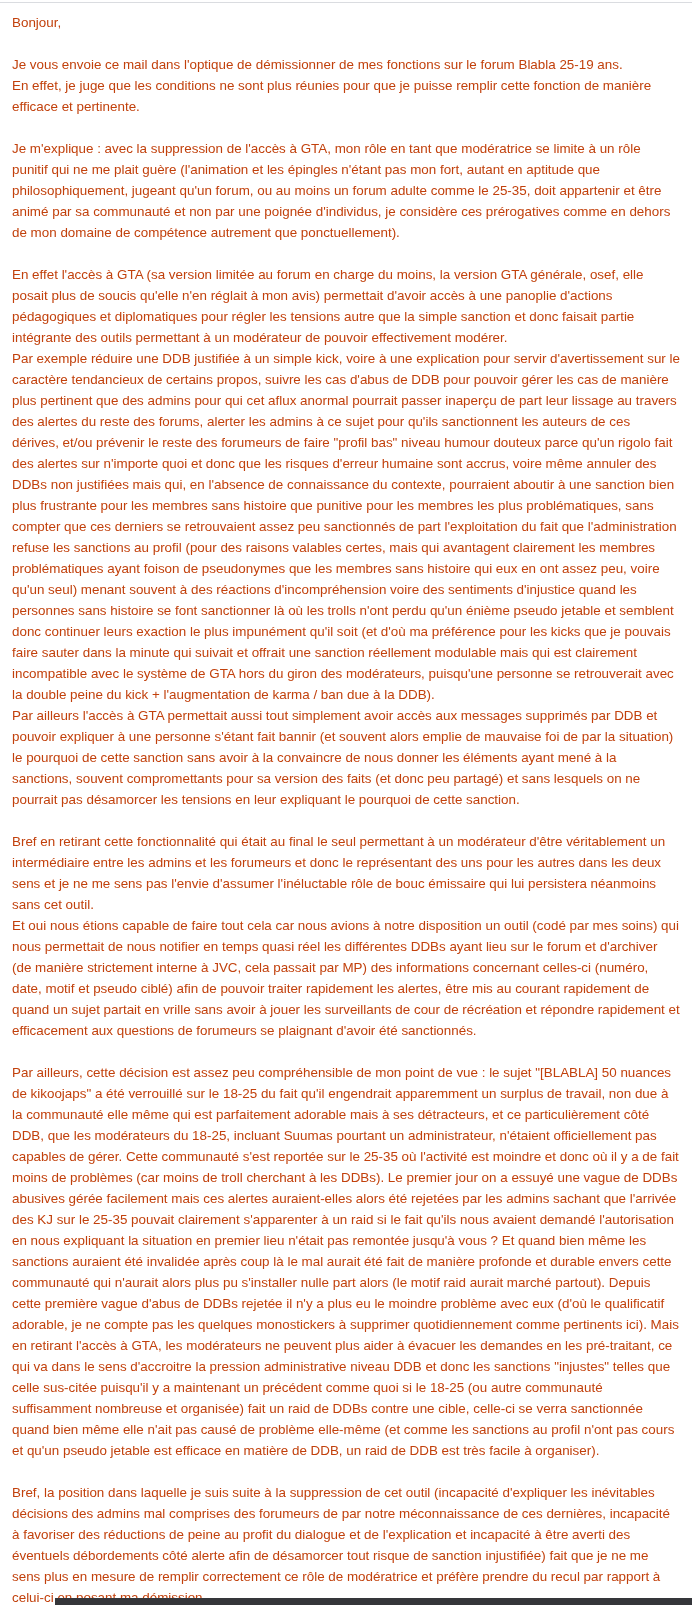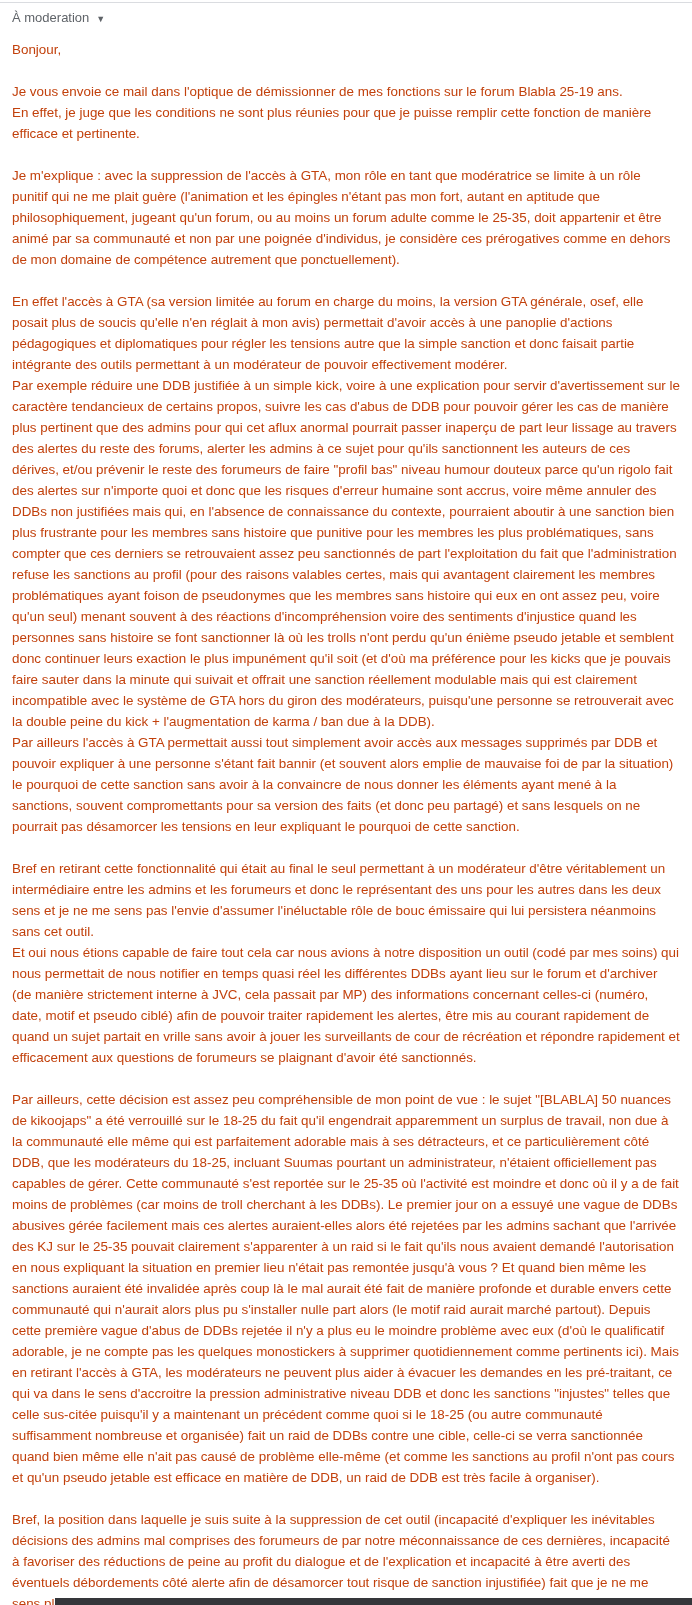--- a/index.html
+++ b/index.html
@@ -63,24 +63,20 @@
     background: #35363a;
   }
 </style>
 </head>
 <body>
 
 <div class="page">
 
   <div class="top-divider"></div>
 
-  <div class="recipient-row">
-    <span class="recipient-label">À moderation</span>
-    <span class="dropdown-arrow">▼</span>
-  </div>
 
   <div class="email-body">
     <p>Bonjour,</p>
     <p>Je vous envoie ce mail dans l'optique de démissionner de mes fonctions sur le forum Blabla 25-19 ans.
 En effet, je juge que les conditions ne sont plus réunies pour que je puisse remplir cette fonction de manière efficace et pertinente.</p>
     <p>Je m'explique : avec la suppression de l'accès à GTA, mon rôle en tant que modératrice se limite à un rôle punitif qui ne me plait guère (l'animation et les épingles n'étant pas mon fort, autant en aptitude que philosophiquement, jugeant qu'un forum, ou au moins un forum adulte comme le 25-35, doit appartenir et être animé par sa communauté et non par une poignée d'individus, je considère ces prérogatives comme en dehors de mon domaine de compétence autrement que ponctuellement).</p>
     <p>En effet l'accès à GTA (sa version limitée au forum en charge du moins, la version GTA générale, osef, elle posait plus de soucis qu'elle n'en réglait à mon avis) permettait d'avoir accès à une panoplie d'actions pédagogiques et diplomatiques pour régler les tensions autre que la simple sanction et donc faisait partie intégrante des outils permettant à un modérateur de pouvoir effectivement modérer.
 Par exemple réduire une DDB justifiée à un simple kick, voire à une explication pour servir d'avertissement sur le caractère tendancieux de certains propos, suivre les cas d'abus de DDB pour pouvoir gérer les cas de manière plus pertinent que des admins pour qui cet aflux anormal pourrait passer inaperçu de part leur lissage au travers des alertes du reste des forums, alerter les admins à ce sujet pour qu'ils sanctionnent les auteurs de ces dérives, et/ou prévenir le reste des forumeurs de faire "profil bas" niveau humour douteux parce qu'un rigolo fait des alertes sur n'importe quoi et donc que les risques d'erreur humaine sont accrus, voire même annuler des DDBs non justifiées mais qui, en l'absence de connaissance du contexte, pourraient aboutir à une sanction bien plus frustrante pour les membres sans histoire que punitive pour les membres les plus problématiques, sans compter que ces derniers se retrouvaient assez peu sanctionnés de part l'exploitation du fait que l'administration refuse les sanctions au profil (pour des raisons valables certes, mais qui avantagent clairement les membres problématiques ayant foison de pseudonymes que les membres sans histoire qui eux en ont assez peu, voire qu'un seul) menant souvent à des réactions d'incompréhension voire des sentiments d'injustice quand les personnes sans histoire se font sanctionner là où les trolls n'ont perdu qu'un énième pseudo jetable et semblent donc continuer leurs exaction le plus impunément qu'il soit (et d'où ma préférence pour les kicks que je pouvais faire sauter dans la minute qui suivait et offrait une sanction réellement modulable mais qui est clairement incompatible avec le système de GTA hors du giron des modérateurs, puisqu'une personne se retrouverait avec la double peine du kick + l'augmentation de karma / ban due à la DDB).
 Par ailleurs l'accès à GTA permettait aussi tout simplement avoir accès aux messages supprimés par DDB et pouvoir expliquer à une personne s'étant fait bannir (et souvent alors emplie de mauvaise foi de par la situation) le pourquoi de cette sanction sans avoir à la convaincre de nous donner les éléments ayant mené à la sanctions, souvent compromettants pour sa version des faits (et donc peu partagé) et sans lesquels on ne pourrait pas désamorcer les tensions en leur expliquant le pourquoi de cette sanction.</p>
     <p>Bref en retirant cette fonctionnalité qui était au final le seul permettant à un modérateur d'être véritablement un intermédiaire entre les admins et les forumeurs et donc le représentant des uns pour les autres dans les deux sens et je ne me sens pas l'envie d'assumer l'inéluctable rôle de bouc émissaire qui lui persistera néanmoins sans cet outil.

